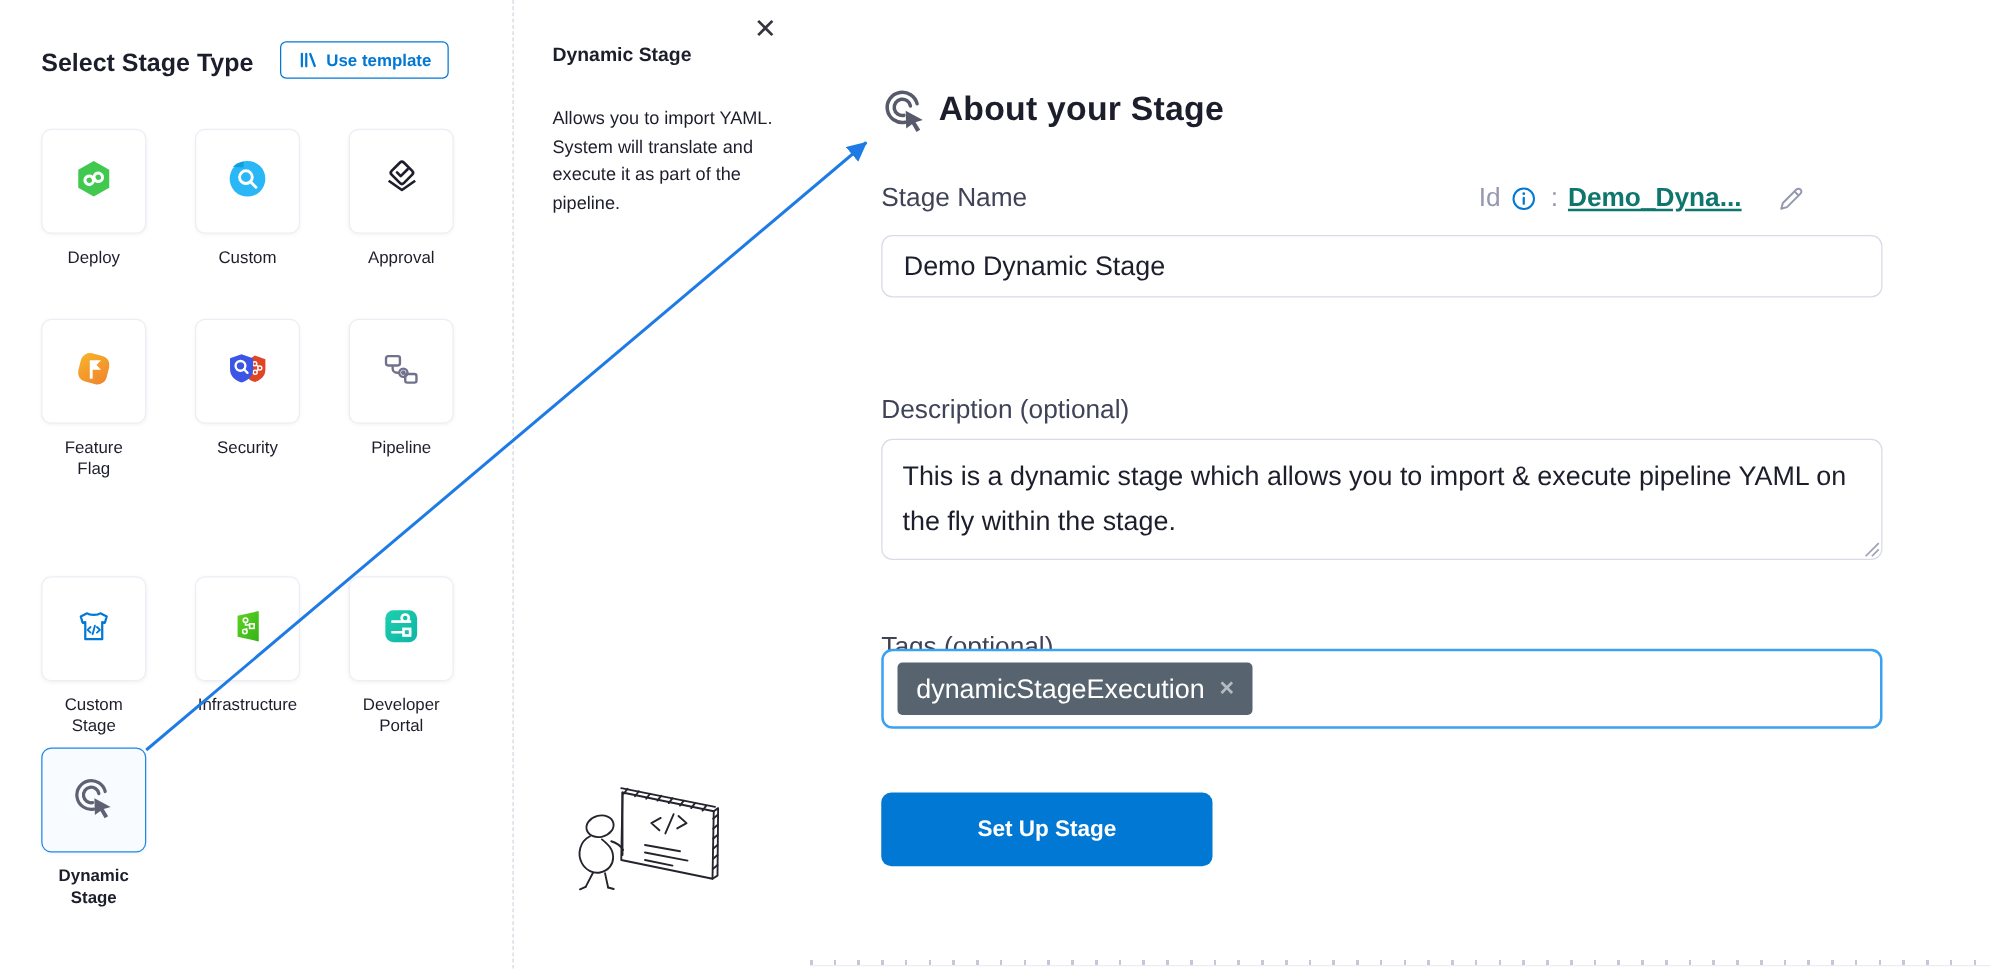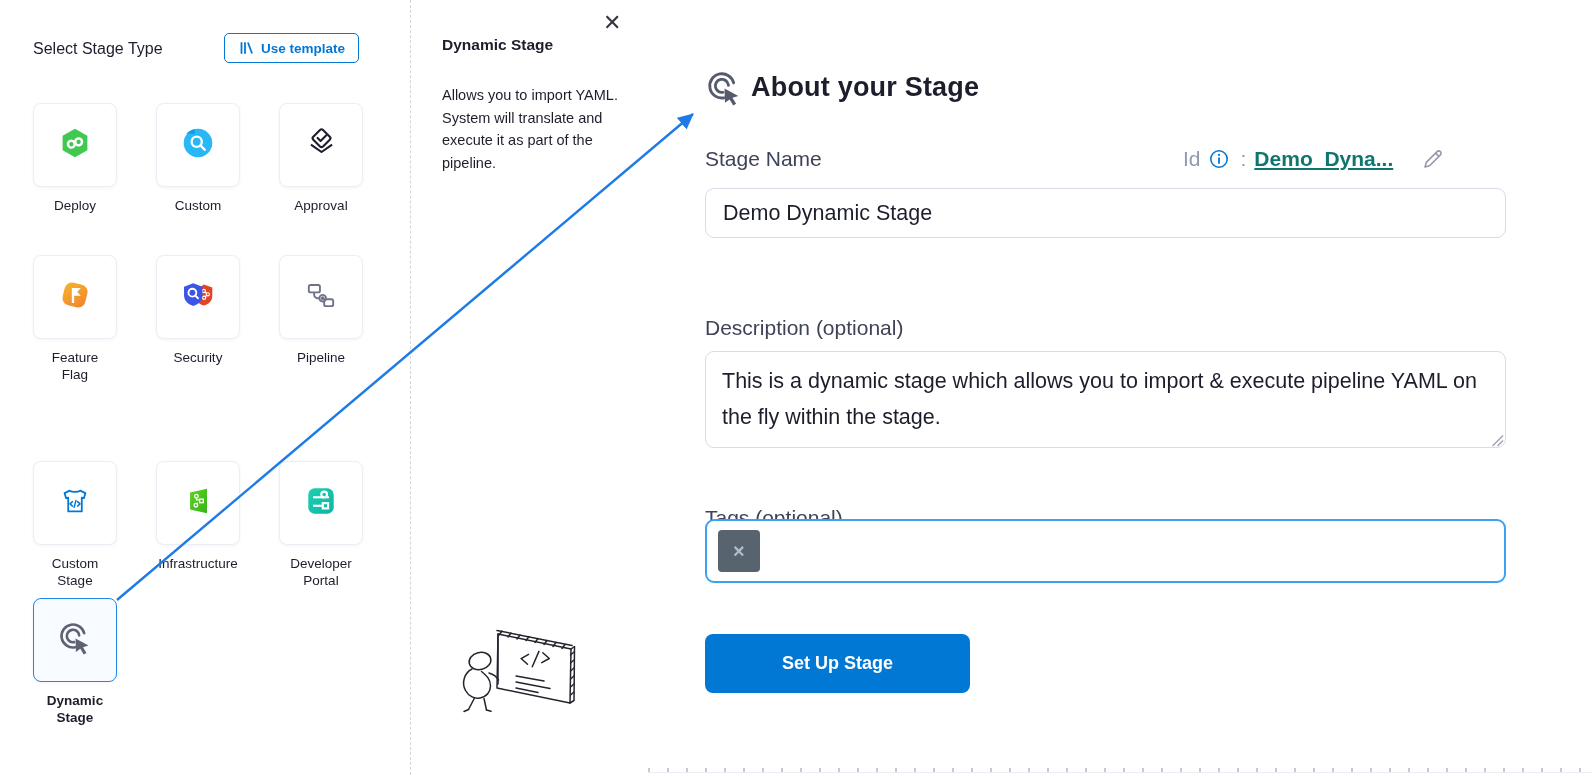--- a/index.html
+++ b/index.html
@@ -1,21 +1,21 @@
 <!DOCTYPE html>
 <html><head>
 <meta charset="utf-8">
 <style>
   * { margin:0; padding:0; box-sizing:border-box; }
   html,body { background:#ffffff; }
   body { font-family:"Liberation Sans", sans-serif; color:#1d1e2c; }
   #app { position:relative; width:1592px; height:775px; background:#fff; overflow:hidden; }
 
   
-  .lp-title { position:absolute; left:33px; top:40px; font-size:16px; font-weight:400; color:#1d1e2c; }
+  .lp-title { position:absolute; left:33px; top:40px; font-size:20px; font-weight:700; color:#1d1e2c; }
   .use-template-btn { position:absolute; left:224px; top:33px; height:30px; display:inline-flex; align-items:center; gap:7px;
       padding:0 13px; background:#fff; border:1px solid #0278d5; border-radius:5px; color:#0278d5;
       font-size:13.5px; font-weight:700; cursor:pointer; }
   .divider-dashed { position:absolute; left:410px; top:0; height:775px; border-left:1px dashed #d3d4e0; }
 
   .tg { position:absolute; width:84px; }
   .tile { width:84px; height:84px; background:#fff; border:1px solid #edeef5; border-radius:8px;
       box-shadow:0 1px 3px rgba(96,97,112,0.07); display:flex; align-items:center; justify-content:center; cursor:pointer; }
   .tile-label { margin-top:10px; width:130px; margin-left:-23px; text-align:center; font-size:13.5px; line-height:17px;
       color:#1d1e2c; white-space:pre-line; }
@@ -333,20 +333,21 @@
   <textarea class="desc-textarea" style="">This is a dynamic stage which allows you to import &amp; execute pipeline YAML on the fly within the stage.</textarea>
   <span class="resize-handle">
     <svg width="13" height="13" viewBox="0 0 13 13">
       <path d="M12 1.5 L1.5 12 M12 6.5 L6.5 12" stroke="#9fa1b3" stroke-width="1.4"></path>
     </svg>
   </span>
 
   <div class="field-label lbl-tags">Tags (optional)</div>
   <div class="tags-box">
     <span class="tag-chip">
+      <span>dynamicStageExecution</span>
       <span class="tag-remove">×</span>
     </span>
   </div>
 
   <button class="setup-btn">Set Up Stage</button>
 
   <div class="canvas-ticks"></div>
 
 </div>
 

